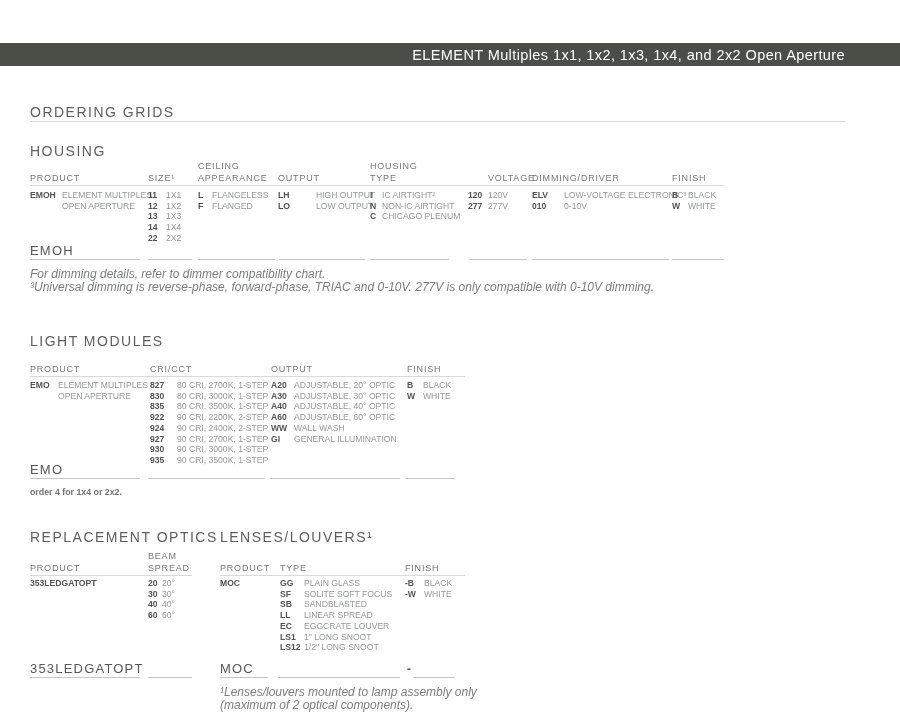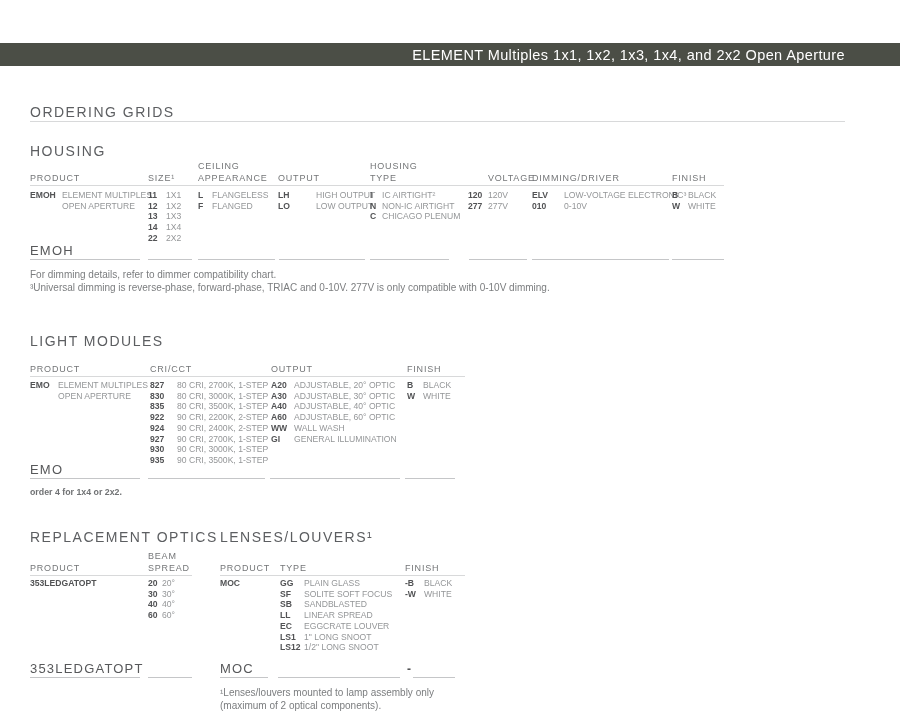--- a/index.html
+++ b/index.html
@@ -26,21 +26,21 @@
   .w-ht .code{width:12px}
   .w-volt .code{width:20px}
   .w-dim .code{width:32px}
   .w-fin .code{width:16px}
   .w-cri .code{width:27px}
   .w-lmout .code{width:23px}
   .w-beam .code{width:14px}
   .w-type .code{width:24px}
   .w-lfin .code{width:19px}
   .rowlabel{position:absolute;font-size:13px;letter-spacing:1.2px;color:#57585a;white-space:nowrap;}
-  .fns{position:absolute;font-size:10px;color:#7b7d7f;}
+  .fns{position:absolute;font-size:12px;color:#7b7d7f;font-style:italic;}
   .fn-line{line-height:13px;white-space:nowrap;}
   .note{position:absolute;font-size:8.8px;font-weight:bold;color:#707274;}
   .note .fn-line{line-height:13px;}
   .dash{position:absolute;font-size:12px;font-weight:bold;color:#525355;}
 </style>
 </head>
 <body>
 
 <div class="page">
 

